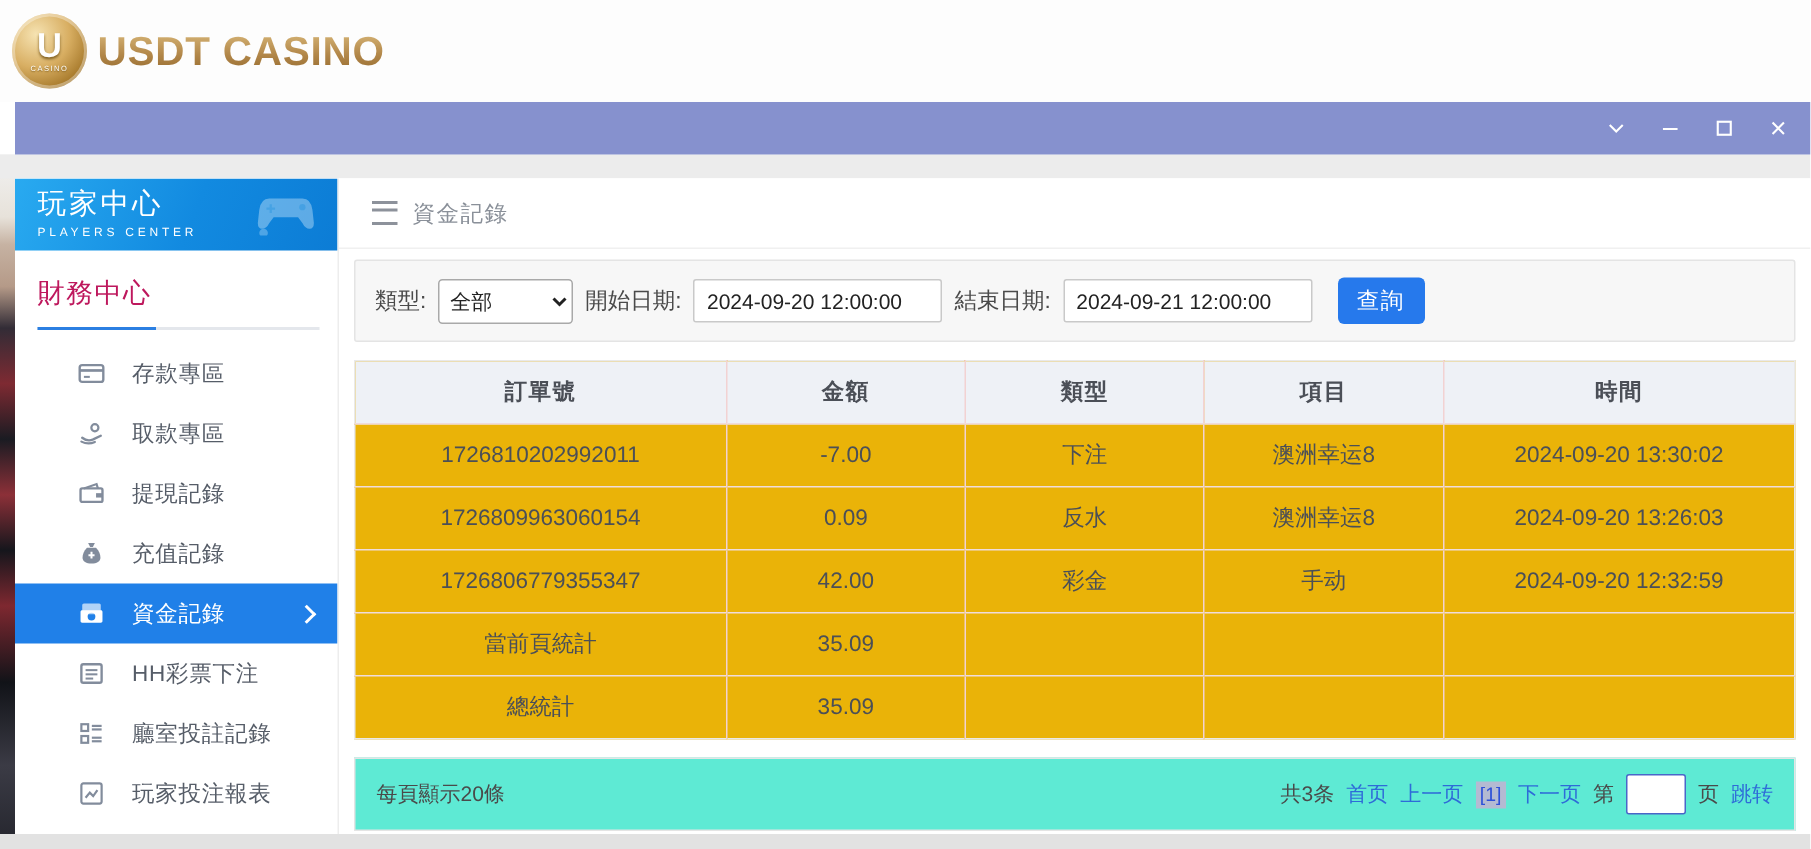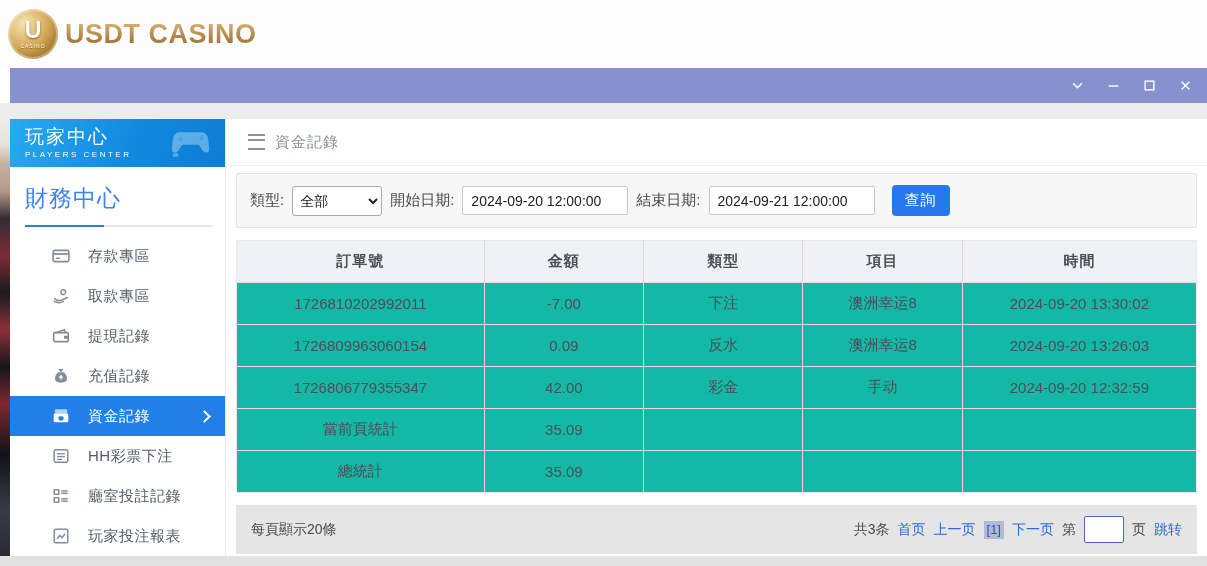--- a/index.html
+++ b/index.html
@@ -38,21 +38,21 @@
       #111318 76%,#3b3b45 88%,#24252d 100%)}
   
   .sidebar{width:215px;flex:none;background:#fff;overflow:hidden;display:flex;flex-direction:column}
   .sb-header{height:48px;flex:none;position:relative;color:#fff;padding-left:15px;
     display:flex;flex-direction:column;justify-content:center;
     background:linear-gradient(112deg,#29aaf0 0%,#128ae0 55%,#0c7cd5 100%)}
   .sb-title{font-size:19px;letter-spacing:2px;line-height:1.1}
   .sb-sub{font-size:8px;letter-spacing:2.5px;margin-top:2px}
   .gamepad{position:absolute;right:10px;top:6px;color:#dff2ff;opacity:.38}
   .sb-section{padding:16px 12px 0 15px}
-  .sb-section-title{font-size:23px;color:#3b82f6;letter-spacing:1px}
+  .sb-section-title{font-size:18px;color:#be185d;letter-spacing:1px}
   .sb-underline{margin-top:11px;height:2px;background:#e4e7ec;display:flex}
   .sb-underline span{width:42%;background:#2b7fe2}
   .sb-menu{margin-top:9px}
   .sb-item{height:40px;display:flex;align-items:center;padding-left:42px;color:#565d68;
     font-size:15px;cursor:pointer;position:relative;letter-spacing:.5px}
   .sb-icon{width:18px;height:18px;color:#828c9c;margin-right:18px;display:inline-flex;flex:none}
   .sb-icon svg{width:100%;height:100%}
   .sb-item.active{background:#2080e8;color:#fff}
   .sb-item.active .sb-icon{color:#fff}
   .sb-arrow{position:absolute;right:16px;width:7px;height:7px;border-top:2px solid #fff;
@@ -67,29 +67,29 @@
   .filterbar{margin:7px 10px 0;background:#f7f7f7;border:1px solid #e4e4e4;border-radius:2px;
     height:53px;flex:none;display:flex;align-items:center;padding:0 13px;gap:8px;font-size:15px;color:#4a4a4a}
   .type-select{height:30px;width:90px;border:1px solid #a9a9a9;border-radius:3px;background:#fff;
     font-size:14px;padding:0 3px;color:#222;font-family:inherit}
   .date-input{height:27px;width:148px;border:1px solid #c9c9c9;border-radius:2px;font-size:14px;
     color:#222;padding:0 8px;font-family:inherit}
   .query-btn{height:31px;padding:0 13px;background:#2679ec;color:#fff;border:none;border-radius:4px;
     font-size:15px;margin-left:9px;cursor:pointer;font-family:inherit;letter-spacing:1px}
   
   .records{margin:12px 10px 0;width:calc(100% - 20px);border-collapse:collapse;table-layout:fixed;
-    font-size:15px;color:#4b4f57;background:#14b8a6;border:1px solid #e9e9e9}
+    font-size:15px;color:#4b4f57;background:#eab308;border:1px solid #e9e9e9}
   .records th{background:#eef1f6;font-weight:bold;height:39px;letter-spacing:1px;
     border-left:1px solid #f2d2d2;border-bottom:1px solid #f0dada}
   .records td{height:39px;text-align:center;border-left:1px solid #f2d2d2;border-top:1px solid #efdcdc;
     overflow:hidden;white-space:nowrap}
   .records th:first-child,.records td:first-child{border-left:none}
   .records tr:first-child td{border-top:none}
   
-  .pager{margin:12px 10px 0;background:#e5e5e5;border:1px solid #e4e4e4;height:47px;flex:none;
+  .pager{margin:12px 10px 0;background:#5eead4;border:1px solid #e4e4e4;height:47px;flex:none;
     display:flex;align-items:center;justify-content:space-between;padding:0 14px;font-size:14px;color:#4a4a4a}
   .pager-right{display:flex;align-items:center;gap:8px}
   .pager-right a{color:#2e6bd8;text-decoration:none;cursor:pointer}
   .page-current{background:#b4bad2;color:#2d50d8;padding:0 3px;font-size:13px;line-height:18px}
   .jump-input{width:34px;height:23px;border:1px solid #4a66c8;border-radius:2px;font-family:inherit}
   .bottom-strip{position:absolute;left:0;bottom:0;width:100%;height:10px;background:#e2e2e2;z-index:4}
 </style>
 </head>
 <body>
 

